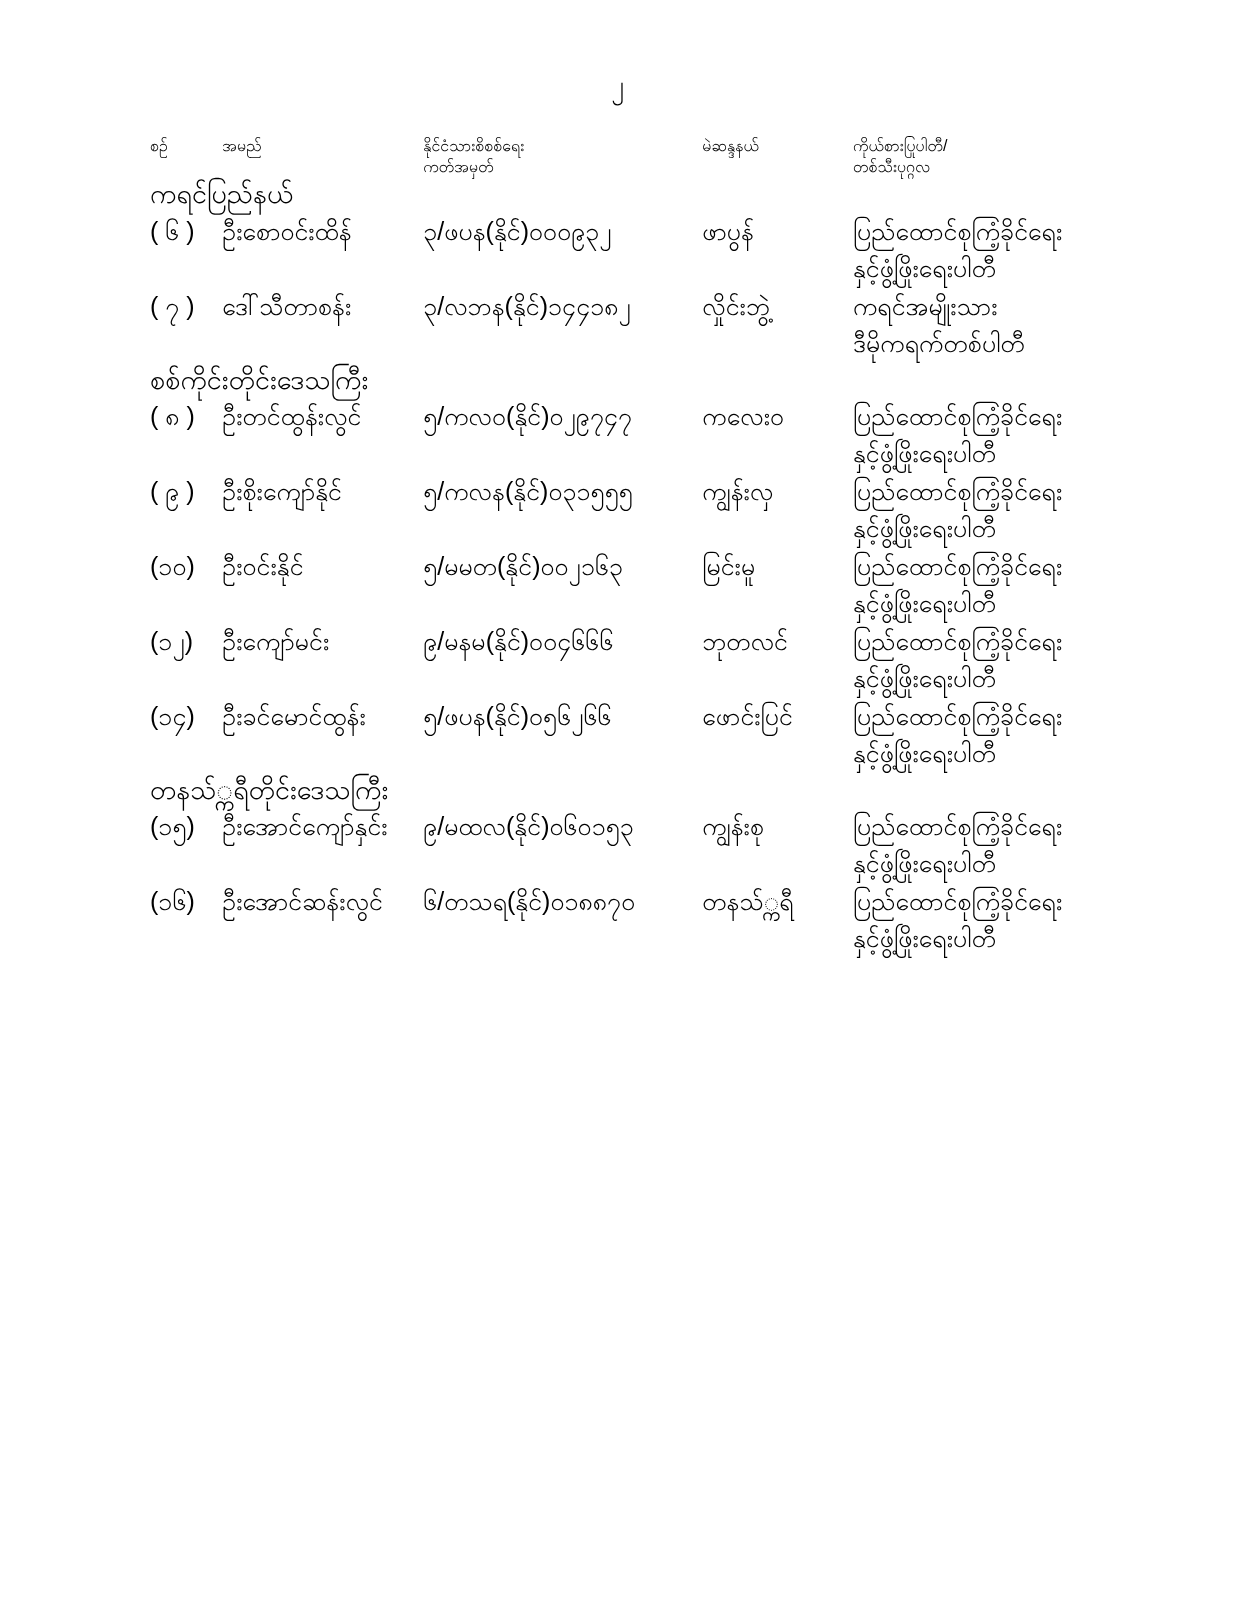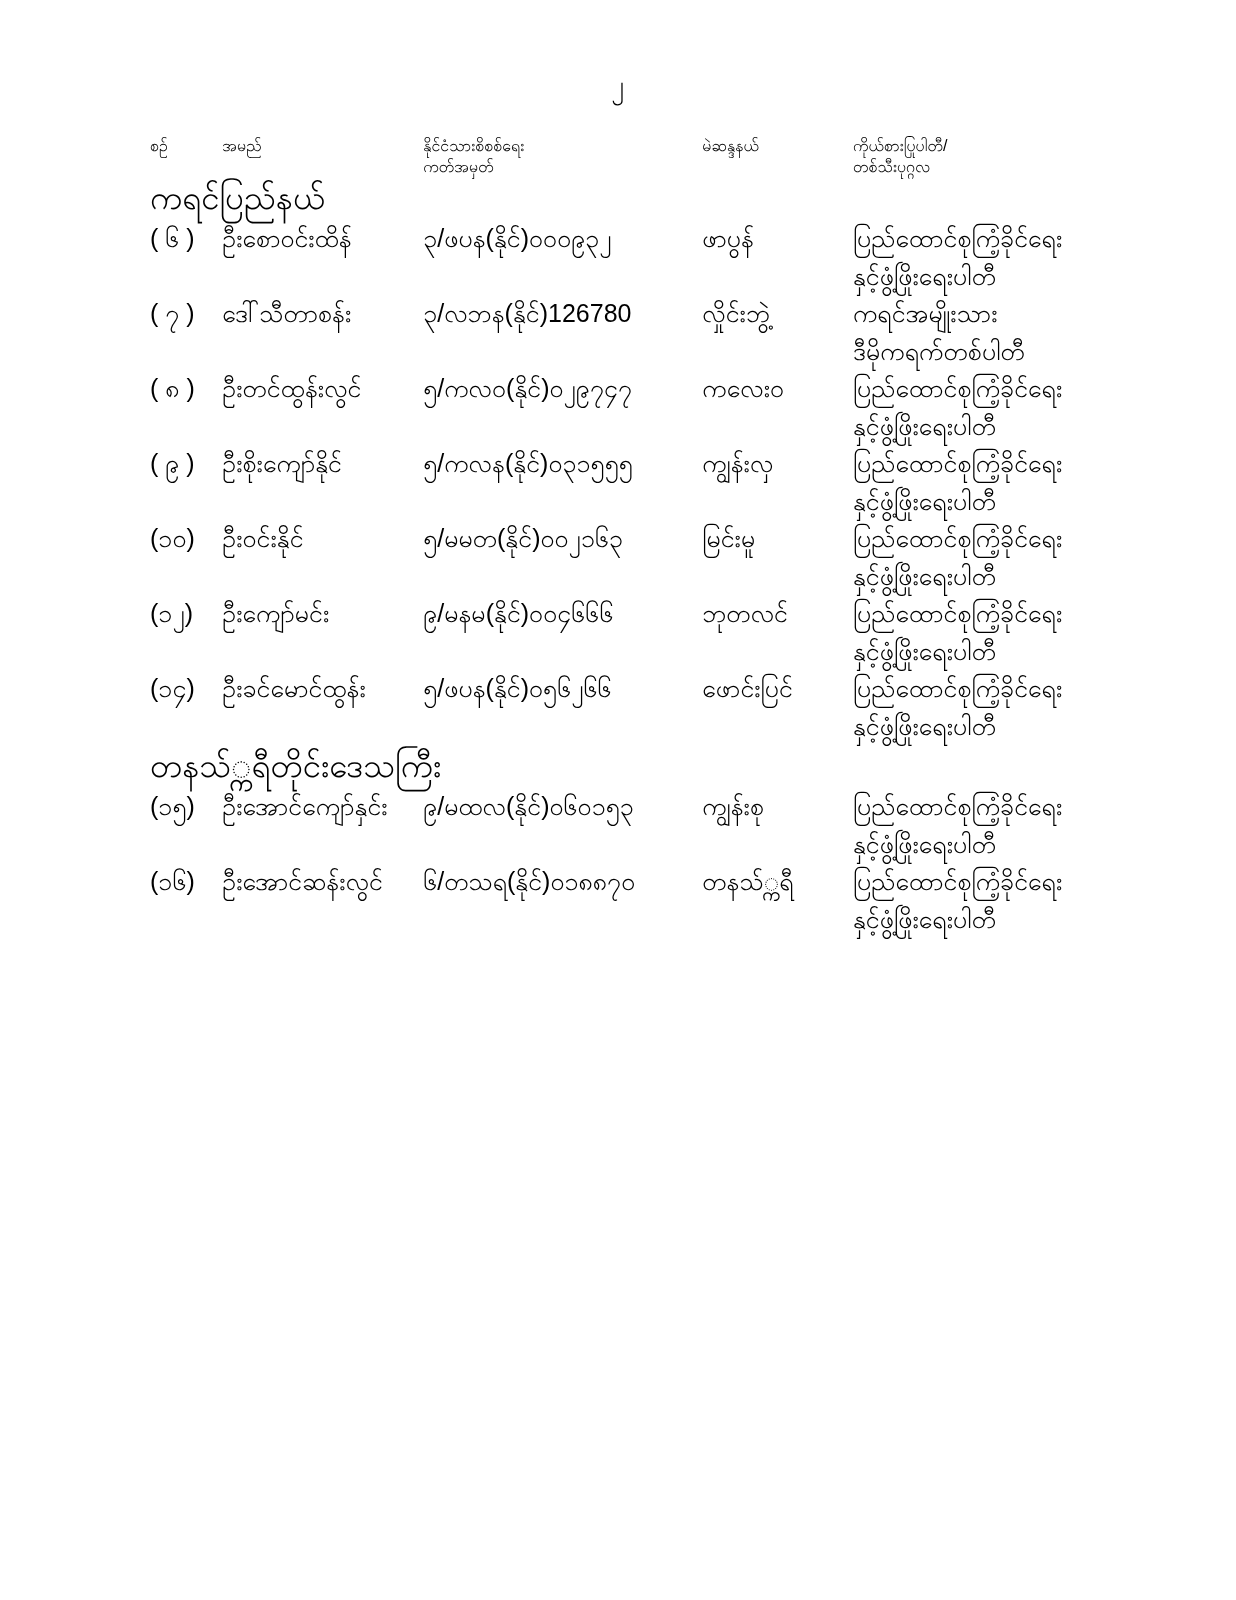--- a/index.html
+++ b/index.html
@@ -46,21 +46,21 @@
   .col-nrc   { width: 278px; }
   .col-const { width: 150px; }
   .col-party { width: 262px; }
 
   .header-row td {
     font-size: 16px;
     line-height: 1.32;
     padding-bottom: 16px;
   }
   .section-row td {
-    font-size: 33px;
+    font-size: 27px;
     line-height: 1.3;
     padding-top: 10px;
     padding-bottom: 16px;
   }
   .section-title {
     white-space: nowrap;
   }
   .data-row td {
     font-size: 25px;
     line-height: 1.5;
@@ -117,26 +117,29 @@
           <td class="cell-nrc">၃/ဖပန(နိုင်)၀၀၀၉၃၂</td>
           <td class="cell-const">ဖာပွန်</td>
           <td class="cell-party">
             <div>ပြည်ထောင်စုကြံ့ခိုင်ရေး</div>
             <div>နှင့်ဖွံ့ဖြိုးရေးပါတီ</div>
           </td>
         </tr>
         <tr class="data-row">
           <td class="cell-no">( ၇ )</td>
           <td class="cell-name">ဒေါ်သီတာစန်း</td>
-          <td class="cell-nrc">၃/လဘန(နိုင်)126780</td>
+          <td class="cell-nrc">၃/လဘန(နိုင်)၁၄၄၁၈၂</td>
           <td class="cell-const">လှိုင်းဘွဲ့</td>
           <td class="cell-party">
             <div>ကရင်အမျိုးသား</div>
             <div>ဒီမိုကရက်တစ်ပါတီ</div>
           </td>
+        </tr>
+        <tr class="section-row">
+          <td colspan="5" class="section-title">စစ်ကိုင်းတိုင်းဒေသကြီး</td>
         </tr>
         <tr class="data-row">
           <td class="cell-no">( ၈ )</td>
           <td class="cell-name">ဦးတင်ထွန်းလွင်</td>
           <td class="cell-nrc">၅/ကလဝ(နိုင်)၀၂၉၇၄၇</td>
           <td class="cell-const">ကလေးဝ</td>
           <td class="cell-party">
             <div>ပြည်ထောင်စုကြံ့ခိုင်ရေး</div>
             <div>နှင့်ဖွံ့ဖြိုးရေးပါတီ</div>
           </td>

